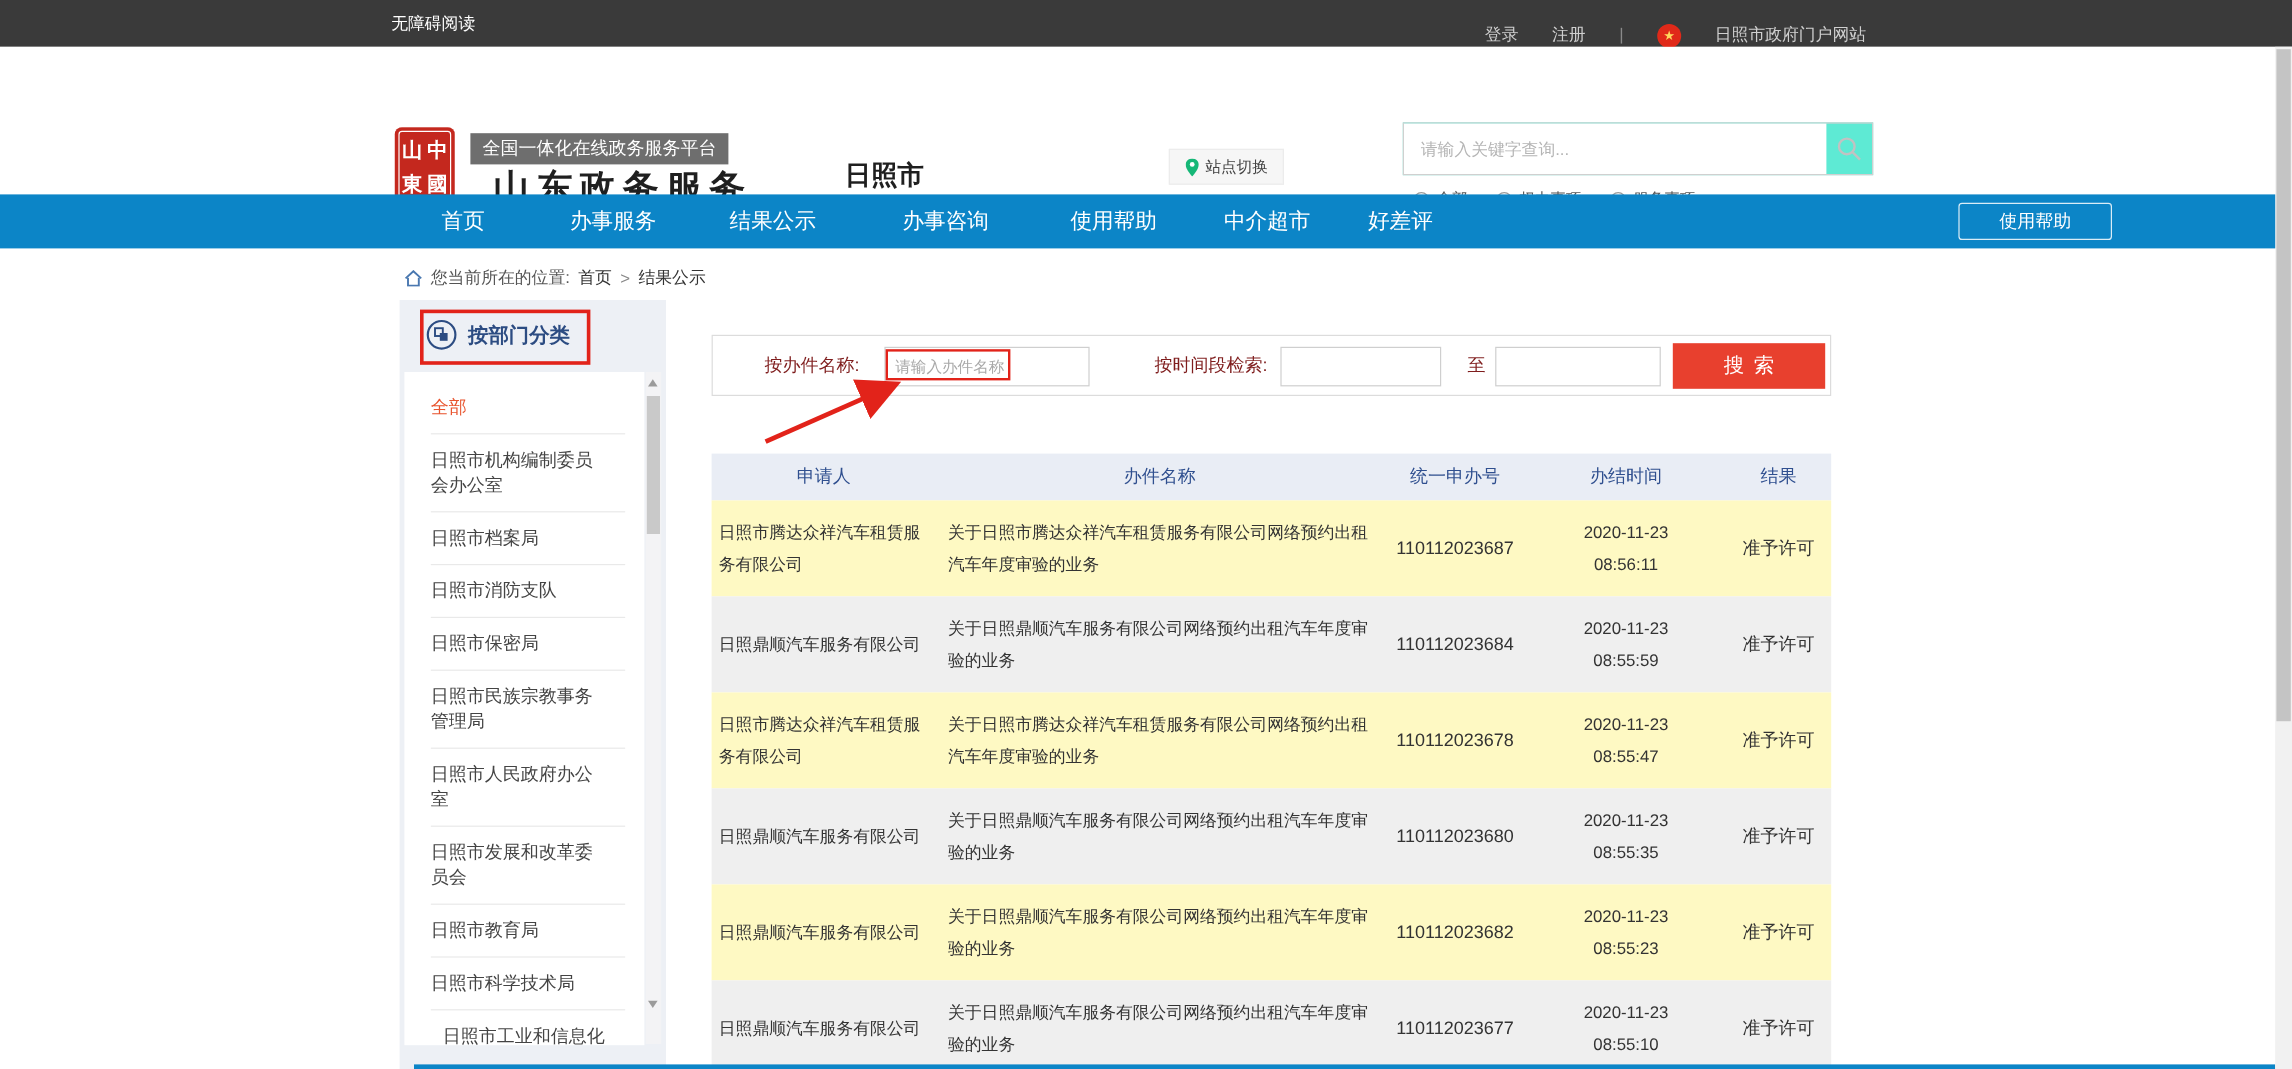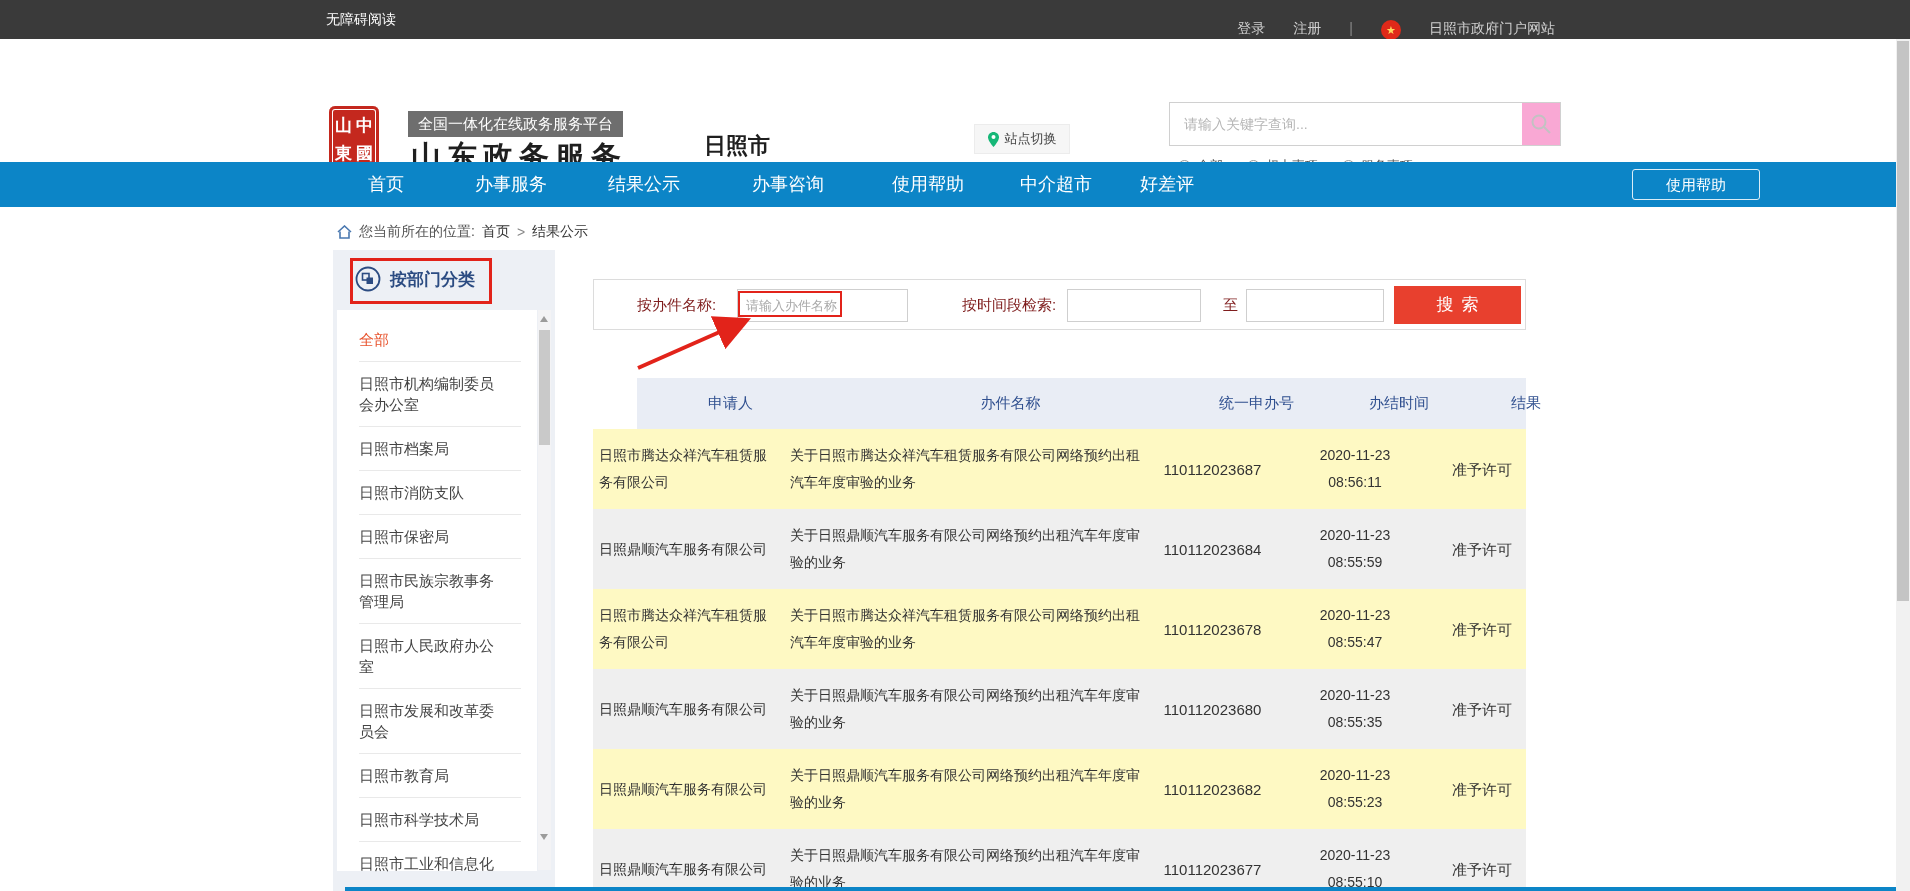--- a/index.html
+++ b/index.html
@@ -19,30 +19,30 @@
             display:flex; align-items:center; justify-content:center; }
   .emblem span { color:#ffd75e; font-size:11px; line-height:1; }
 
   
   #header { position:absolute; left:0; top:39px; width:1910px; height:123px; background:#fff; }
   .seal { position:absolute; left:329px; top:67px; width:50px; height:66px; background:#c4281e;
           border-radius:6px; box-shadow:inset 0 0 0 3px #c4281e, inset 0 0 0 4px #ffffff;
           display:grid; grid-template-columns:1fr 1fr; grid-template-rows:1fr 1fr;
           align-items:center; justify-items:center; padding:5px 4px; }
   .seal b { color:#fff; font-size:17px; font-weight:bold; }
-  .badge { position:absolute; left:408px; top:72px; height:26px; line-height:26px;
+  .badge { position:absolute; left:392px; top:72px; height:26px; line-height:26px;
            background:#6e6e6e; color:#fff; font-size:15px; padding:0 10px; }
   .brand { position:absolute; left:411px; top:98px; font-size:30px; font-weight:bold;
            color:#1f1f1f; letter-spacing:6px; }
   .city  { position:absolute; left:704px; top:92px; font-size:22px; font-weight:bold; color:#1f1f1f; }
   .site-switch { position:absolute; left:974px; top:85px; width:96px; height:30px;
                  background:#f6f6f6; border:1px solid #ececec; display:flex; align-items:center;
                  justify-content:center; gap:6px; font-size:13px; color:#444; cursor:pointer; }
   .hsearch { position:absolute; left:1169px; top:63px; width:392px; height:44px;
-             border:1px solid #d0d0d0; background:#f9a8d4;padding-left:16px; }
+             border:1px solid #d0d0d0; background:#5eead4;padding-left:16px; }
   .hsearch input { position:absolute; left:0; top:0; width:352px; height:42px; border:0; outline:none;
                    padding-left:14px; font-size:14px; color:#333; font-family:inherit; }
   .hsearch input::placeholder { color:#b5b5b5; }
   .mag { position:absolute; right:8px; top:10px; }
   #scope-row { position:absolute; left:1178px; top:118px; display:flex; gap:24px; align-items:center; }
   .scope-opt { display:flex; align-items:center; gap:6px; font-size:13px; color:#555; cursor:pointer; }
   .radio { width:13px; height:13px; border:1px solid #9a9a9a; border-radius:50%;
            display:flex; align-items:center; justify-content:center; background:#fff; }
   .radio .dot { width:7px; height:7px; border-radius:50%; background:#5c5c5c; }
 
@@ -64,21 +64,21 @@
   
   #sidebar { position:absolute; left:333px; top:250px; width:222px; height:641px; background:#edf0f5; }
   .sb-header { height:58px; display:flex; align-items:center; gap:9px; padding-left:22px;
                color:#2c4c82; font-size:17px; font-weight:bold; }
   #sb-list { position:absolute; left:4px; top:60px; width:200px; height:561px; background:#fff;
              padding:8px 0 0 22px; }
   .sb-item { width:162px; padding:11px 0; border-bottom:1px solid #e9e9e9; font-size:15px;
              line-height:21px; color:#444; cursor:pointer; word-break:break-all; }
   .sb-item .inner { display:block; width:142px; }
   .sb-item.active { color:#e8542e; }
-  .sb-item:last-child { border-bottom:0; }
+  .sb-item:last-child { border-bottom:0;margin-left:10px; }
   .sb-scroll { position:absolute; left:205px; top:60px; width:13px; height:560px; background:#f3f3f5; }
   .sb-thumb { position:absolute; left:1px; top:20px; width:11px; height:115px; background:#c9c9c9; }
   .tri-up { position:absolute; left:2px; top:6px; width:0; height:0;
             border-left:4.5px solid transparent; border-right:4.5px solid transparent;
             border-bottom:6px solid #9b9b9b; }
   .tri-down { position:absolute; left:2px; bottom:30px; width:0; height:0;
               border-left:4.5px solid transparent; border-right:4.5px solid transparent;
               border-top:6px solid #9b9b9b; }
 
   
@@ -96,21 +96,21 @@
                 padding-left:8px; cursor:pointer; border:0; }
 
   
   .ann-box { position:absolute; border:3px solid #e2231a; pointer-events:none; }
   #ann-sidebar { left:350px; top:258px; width:142px; height:46px; }
   #ann-input { left:738px; top:291px; width:104px; height:26px; border-width:2px; }
   #ann-arrow { position:absolute; left:618px; top:308px; pointer-events:none; }
 
   
   #table { position:absolute; left:593px; top:378px; width:933px; }
-  .thead { display:flex; height:51px; background:#e9edf5; align-items:center;margin-left:44px; }
+  .thead { display:flex; height:39px; background:#e9edf5; align-items:center; }
   .thead .cell { color:#2f4f8f; font-size:15px; text-align:center; }
   .trow { display:flex; align-items:center; height:80px; background:#fef9c3; }
   .trow.alt { background:#efefef; }
   .cell { flex:none; }
   .c0 { width:187px; padding-left:6px; }
   .c1 { width:373px; padding-left:10px; }
   .c2 { width:119px; text-align:center; }
   .c3 { width:166px; text-align:center; }
   .c4 { width:88px; text-align:center; }
   .trow .cell { font-size:14px; color:#333; line-height:27px; word-break:break-all; }

